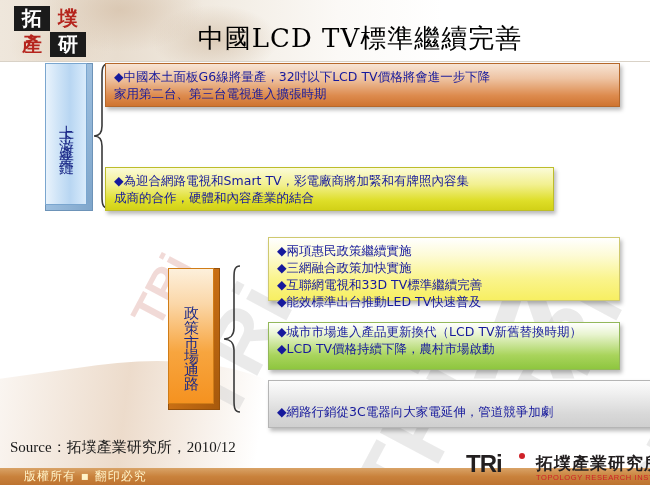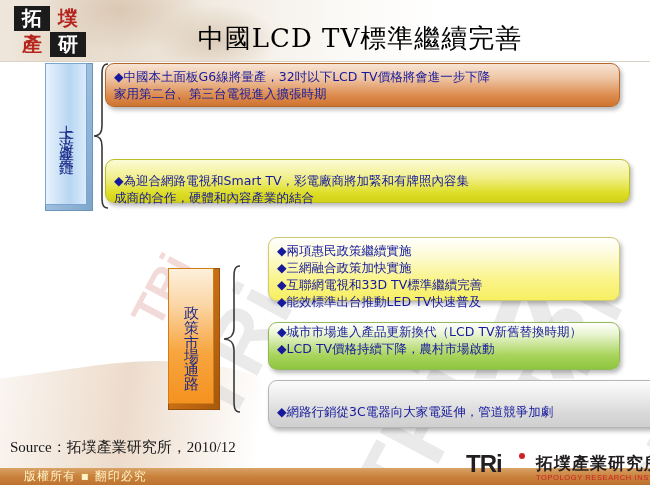--- a/index.html
+++ b/index.html
@@ -79,42 +79,42 @@
   .wm-swoosh{
     position:absolute;left:-40px;top:300px;width:360px;height:170px;
     background:linear-gradient(105deg, rgba(224,190,160,0) 0%, rgba(214,176,140,.45) 45%, rgba(224,190,160,0) 80%);
     border-radius:0 100% 60% 0 / 0 100% 70% 0;
     transform:rotate(-8deg);
   }
 
   
   .box{
     position:absolute;
-    border-radius:9px;
+    border-radius:0;
     box-sizing:border-box;
     border:1px solid rgba(150,150,150,.55);
     box-shadow:2px 3px 4px rgba(0,0,0,.28);
     color:#16199c;
     font-size:12.5px;
     line-height:17px;
     font-family:"DejaVu Sans","Liberation Sans",sans-serif;
     padding:5px 8px 5px 8px;
     white-space:pre-line;
   }
   .box-orange{
     left:105px;top:63px;width:515px;height:44px;
     background:linear-gradient(180deg,#f7e4d4 0%,#eec3a2 35%,#dd8b4e 75%,#cf7430 100%);
     border-color:#b5682b;
     padding-top:4px;
   }
   .box-green{
-    left:105px;top:159px;width:525px;height:44px;
+    left:105px;top:167px;width:449px;height:44px;
     background:linear-gradient(180deg,#fbfbd8 0%,#f2f08f 40%,#dede28 78%,#d2d117 100%);
     border-color:#bdbd2a;
-    padding-top:12px;
+    padding-top:4px;
   }
   .box-yellow{
     left:268px;top:237px;width:352px;height:64px;
     background:linear-gradient(180deg,#ffffff 0%,#fdfbd6 28%,#faf48c 66%,#f7ef62 100%);
     border-color:#cfc96f;
     padding-top:4px;
   }
   .box-lime{
     left:268px;top:322px;width:352px;height:48px;
     background:linear-gradient(180deg,#ffffff 0%,#e8f4cf 25%,#a9d45c 70%,#8ec63f 100%);

